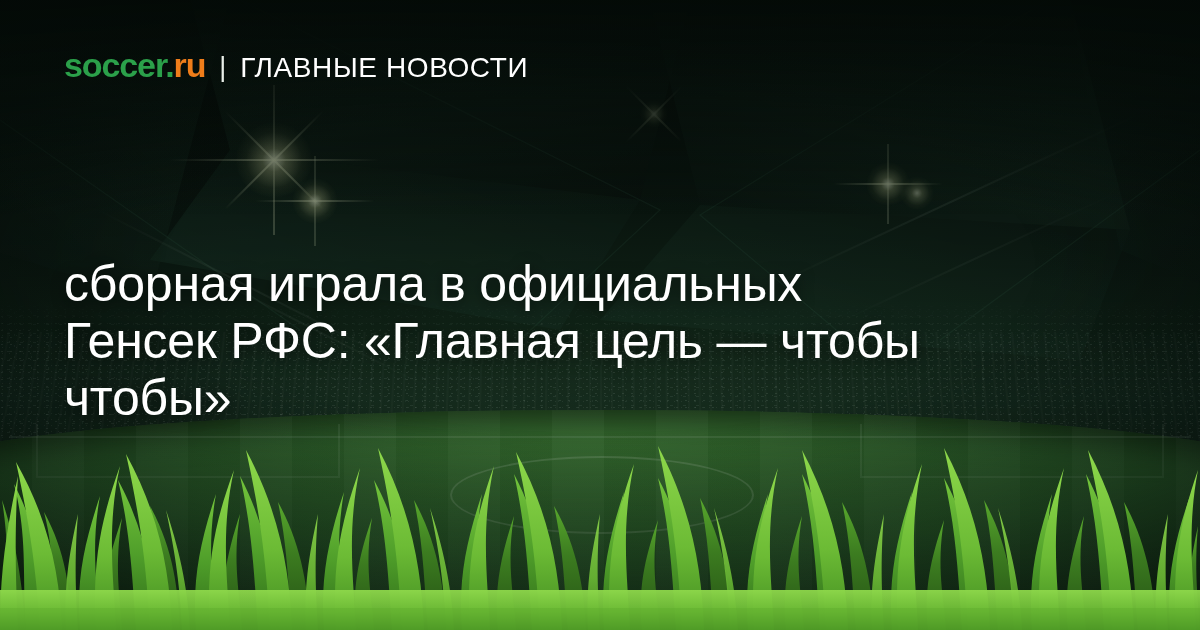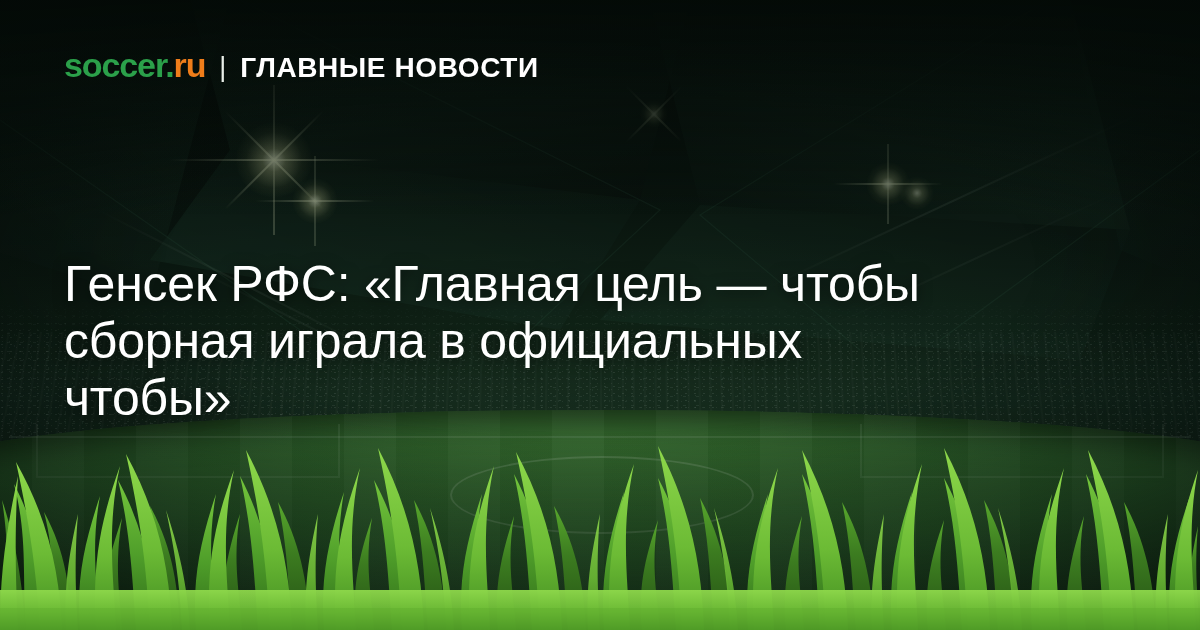--- a/index.html
+++ b/index.html
@@ -179,21 +179,21 @@
   .sep {
     color: #e9efe9;
     font-size: 27px;
     font-weight: 400;
     line-height: 1;
     transform: translateY(-1px);
   }
   .kicker {
     color: #ffffff;
     font-size: 28px;
-    font-weight: 700;
+    font-weight: 400;
     letter-spacing: .6px;
     line-height: 1;
     white-space: nowrap;
   }
 
   
   .headline {
     position: absolute;
     left: 64px;
     top: 222px;
@@ -303,22 +303,22 @@
 
   <div class="header">
     <div class="logo">
       <span class="word">soccer</span><span class="dot">.</span><span class="tld">ru</span>
     </div>
     <div class="sep">|</div>
     <div class="kicker">ГЛАВНЫЕ НОВОСТИ</div>
   </div>
 
   <h1 class="headline">
+    <span class="line">сборная играла в официальных</span>
     <span class="line">Генсек РФС: «Главная цель — чтобы</span>
-    <span class="line">сборная играла в официальных</span>
     <span class="line">чтобы»</span>
   </h1>
 
   <div class="grass">
     <svg viewBox="0 0 1200 190" preserveAspectRatio="none" xmlns="http://www.w3.org/2000/svg">
       <defs>
         <linearGradient id="gA" x1="0" y1="1" x2="0" y2="0">
           <stop offset="0%" stop-color="#3f8a1f"></stop>
           <stop offset="45%" stop-color="#6cbb35"></stop>
           <stop offset="100%" stop-color="#8ed84b"></stop>

